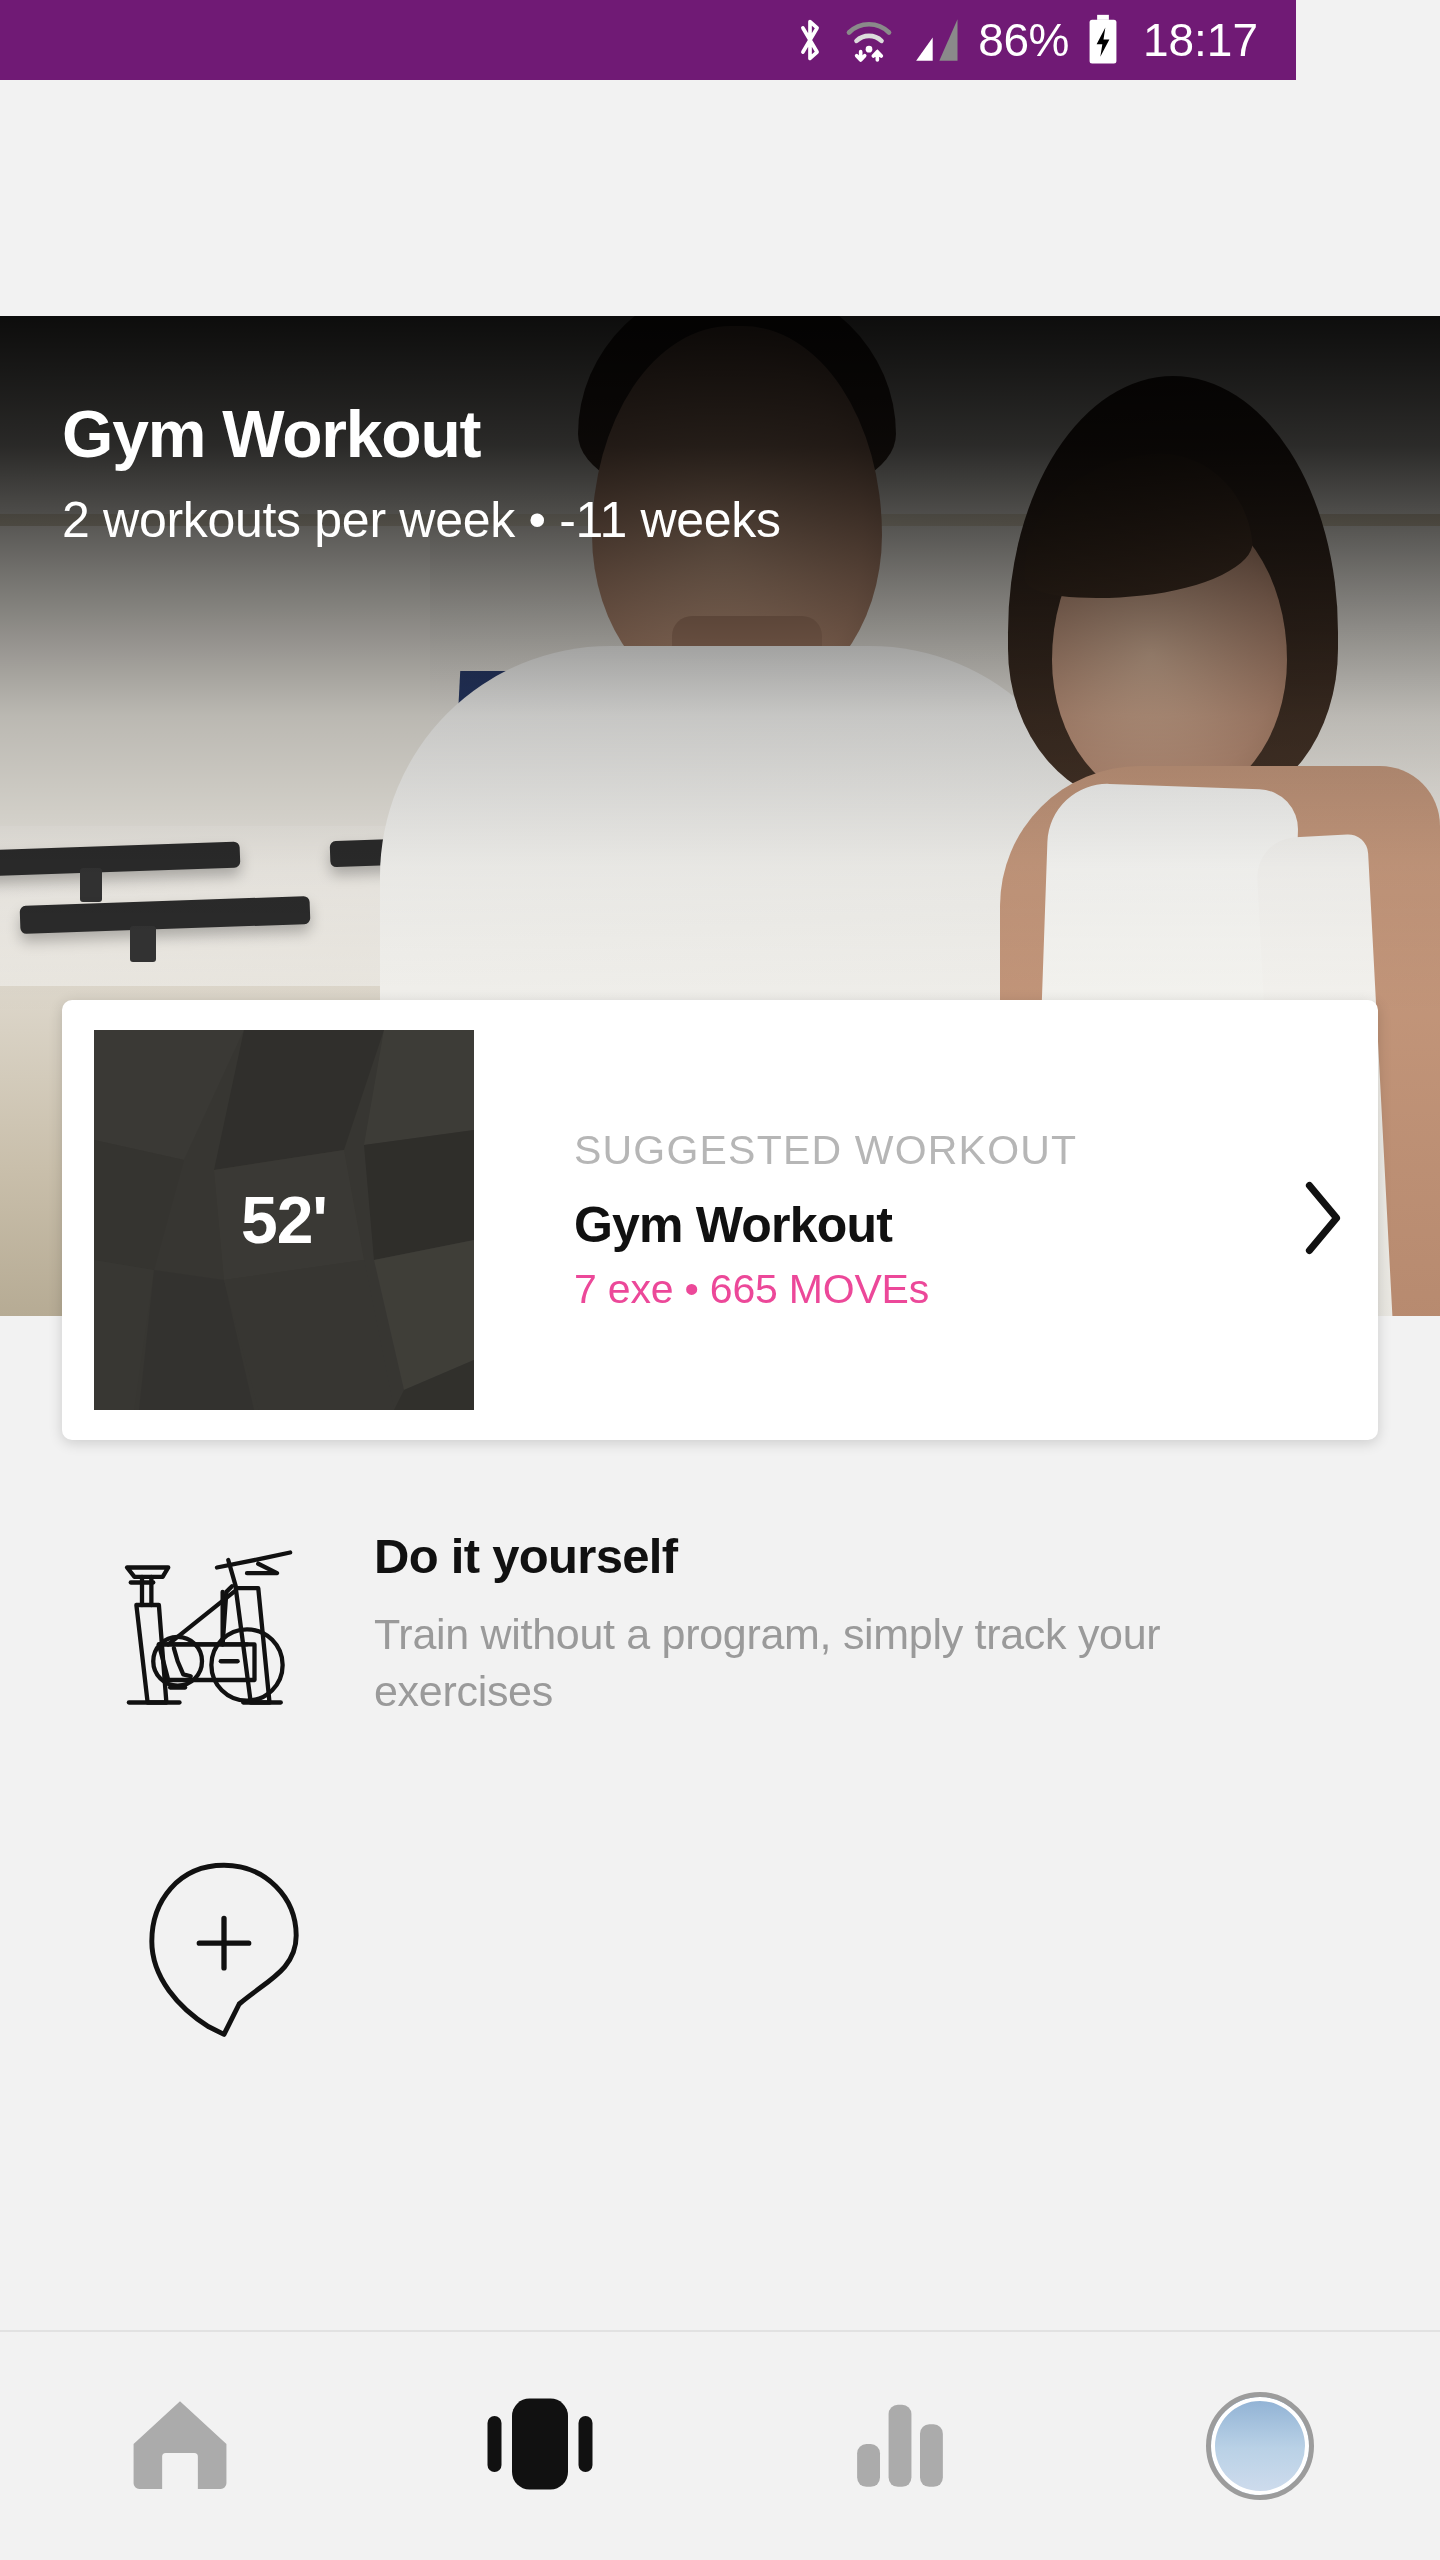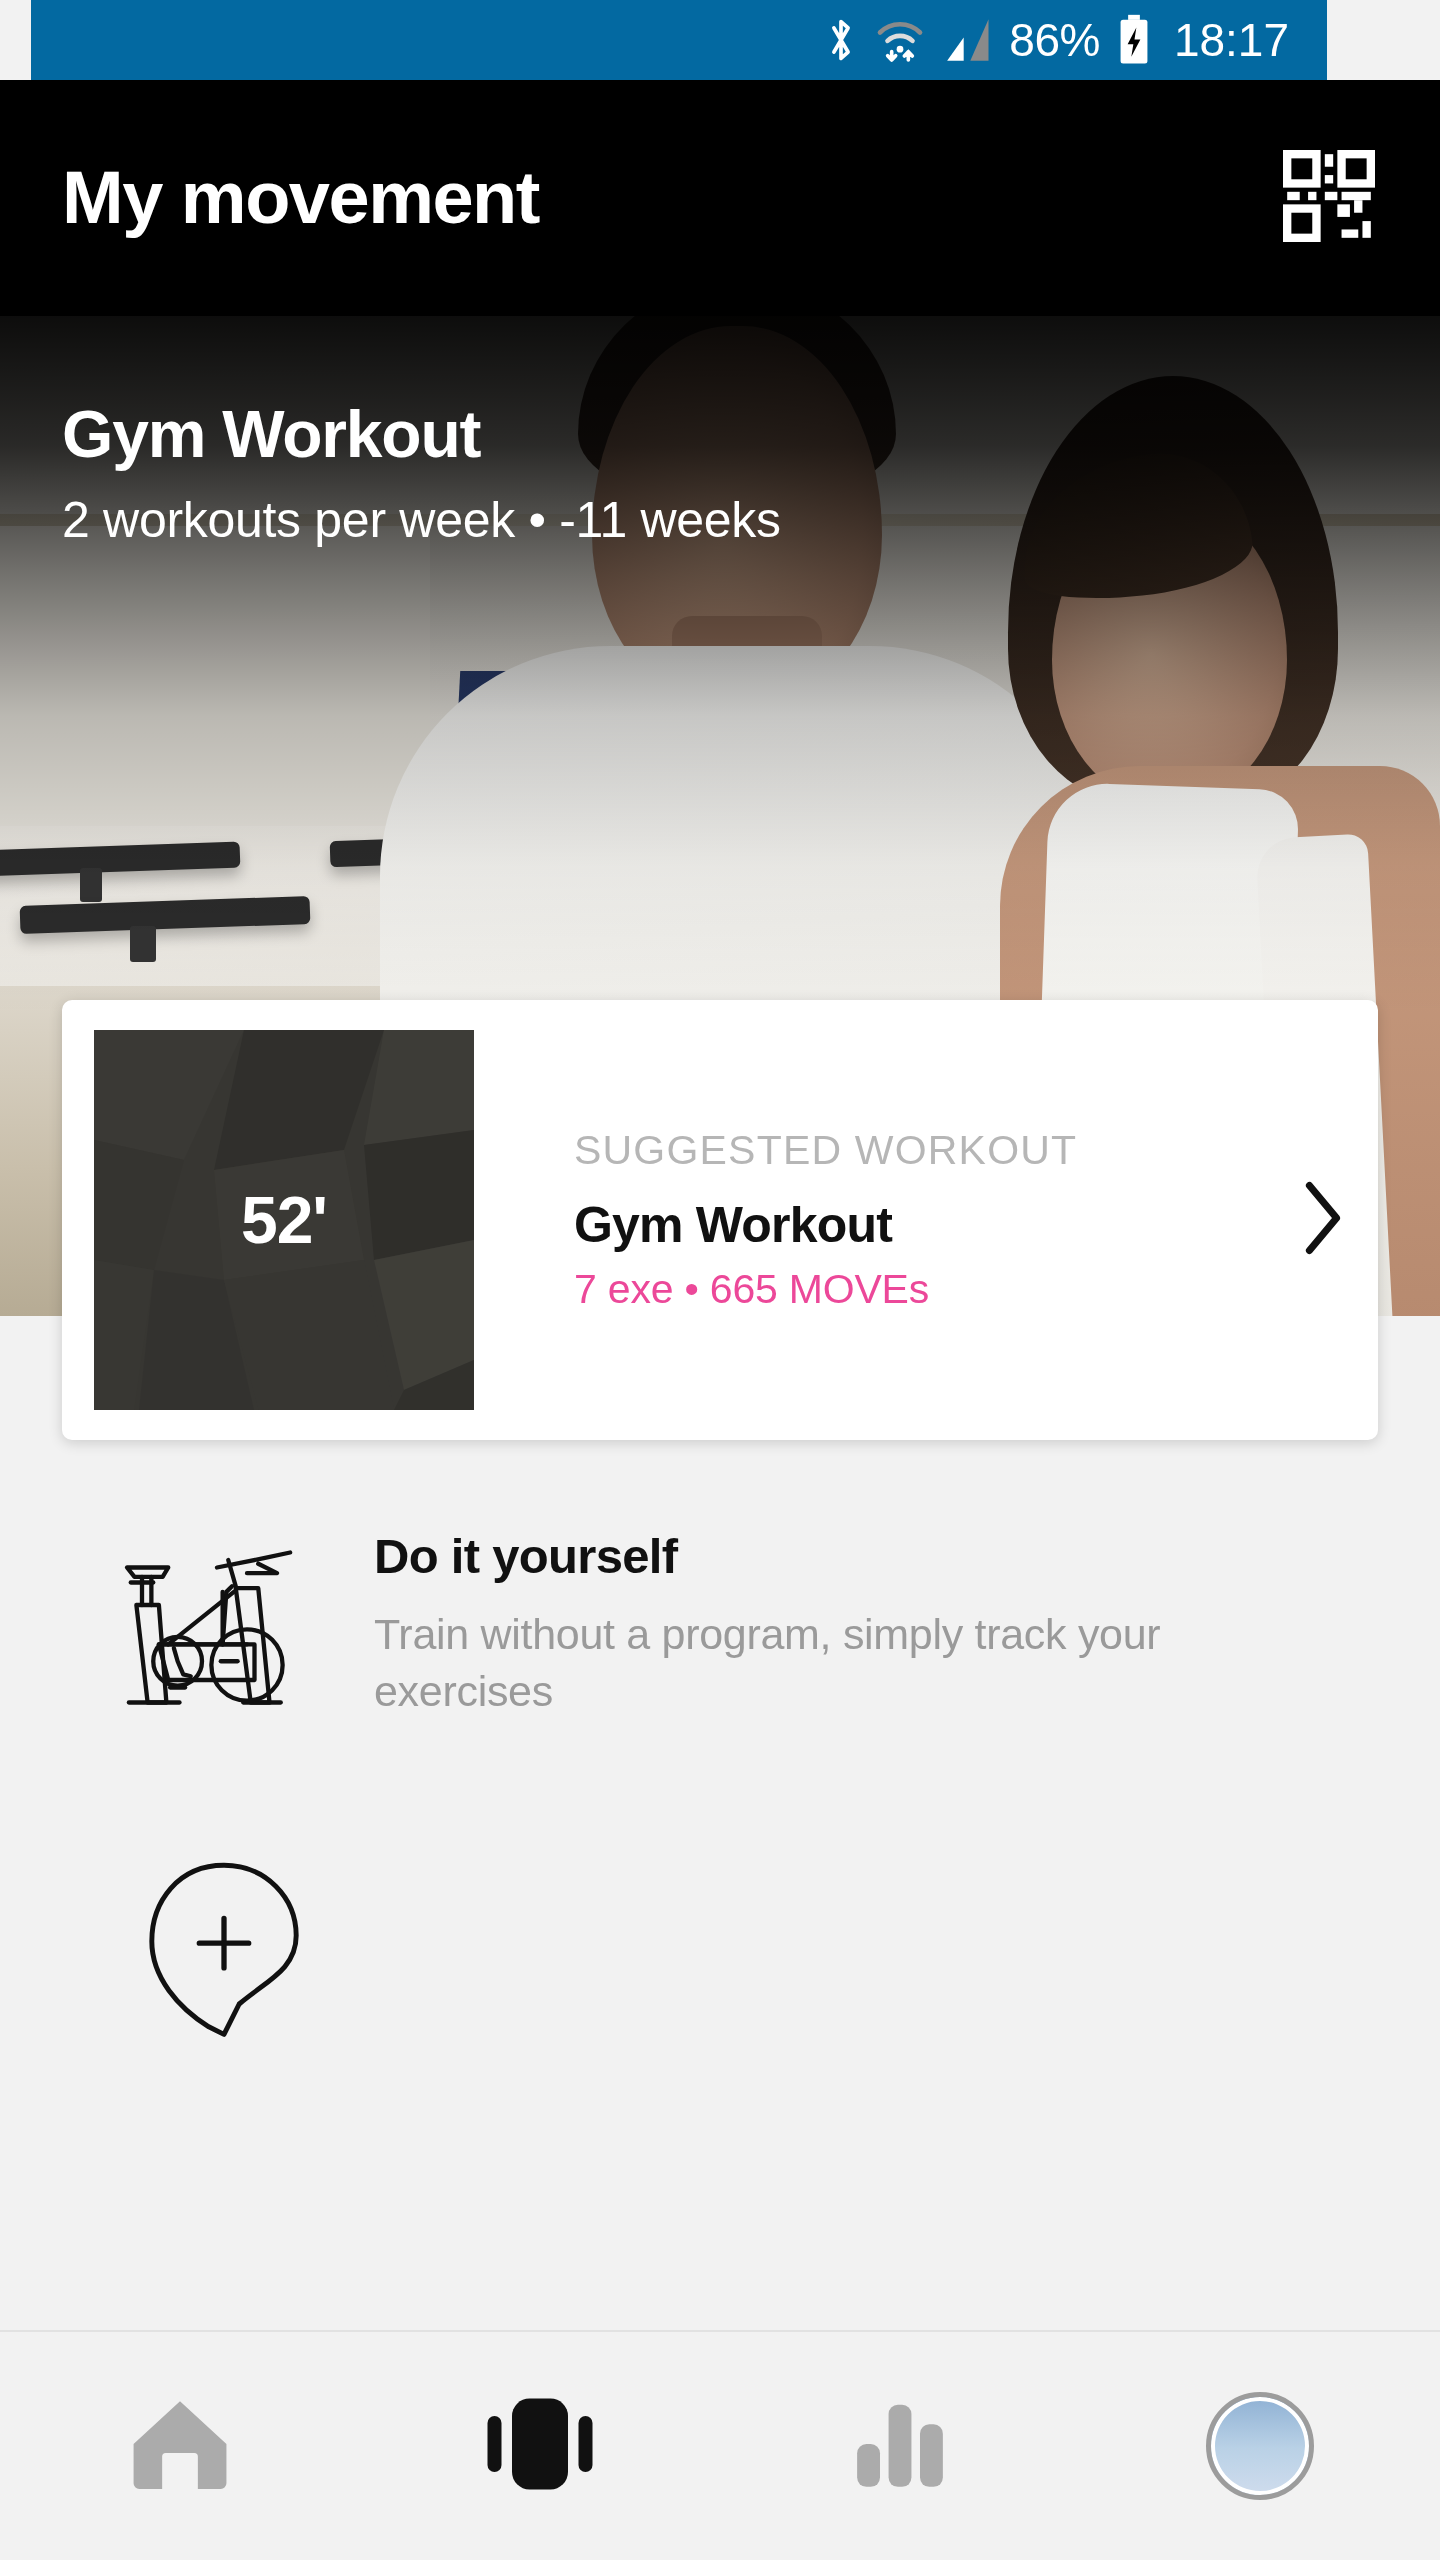--- a/index.html
+++ b/index.html
@@ -7,22 +7,22 @@
     width:1440px; height:2560px;
     background:#f2f2f2;
     font-family:"Liberation Sans", sans-serif;
     overflow:hidden;
   }
   .phone { position:relative; width:1440px; height:2560px; background:#f2f2f2; }
 
   
   .statusbar {
     position:absolute; top:0; left:0; width:1296px; height:80px;
-    background:#0369a1; display:flex; align-items:center; justify-content:flex-end;
-    padding-right:38px; gap:17px; z-index:40;margin-left:31px;
+    background:#701a75; display:flex; align-items:center; justify-content:flex-end;
+    padding-right:38px; gap:17px; z-index:40;
   }
   .sb-icon { display:flex; align-items:center; justify-content:center; }
   .sb-text { color:#fff; font-size:46px; font-weight:400; letter-spacing:-0.5px; line-height:1; }
   .sb-battery-wrap { display:flex; align-items:center; }
   .sb-clock { color:#fff; font-size:46px; font-weight:400; letter-spacing:0px; line-height:1; margin-left:6px; }
 
   
   .header {
     position:absolute; top:80px; left:0; width:1440px; height:236px;
     background:#000; z-index:35;
@@ -231,42 +231,20 @@
     <span class="sb-battery-wrap">
       <svg width="34" height="52" viewBox="0 0 20 31">
         <rect x="6.5" y="0.5" width="7" height="3" fill="#fff"></rect>
         <rect x="2" y="3.5" width="16" height="26" rx="1.5" fill="#fff"></rect>
         <path d="M11.4 8 L6.2 18 L9.6 18 L8.4 25.5 L13.8 15.2 L10.3 15.2 Z" fill="#000"></path>
       </svg>
     </span>
     <span class="sb-clock">18:17</span>
   </div>
 
-  <div class="header">
-    <div class="header-title">My movement</div>
-    <div class="qr-btn">
-      <span>
-      <svg width="92" height="92" viewBox="0 0 22 22">
-        <rect x="1" y="1" width="7" height="7" fill="none" stroke="#fff" stroke-width="2"></rect>
-        <rect x="14" y="1" width="7" height="7" fill="none" stroke="#fff" stroke-width="2"></rect>
-        <rect x="1" y="14" width="7" height="7" fill="none" stroke="#fff" stroke-width="2"></rect>
-        <rect x="10" y="1" width="2" height="3" fill="#fff"></rect>
-        <rect x="10" y="6" width="2" height="2" fill="#fff"></rect>
-        <rect x="10" y="10" width="3" height="2" fill="#fff"></rect>
-        <rect x="14" y="10" width="7" height="2" fill="#fff"></rect>
-        <rect x="17" y="12" width="2" height="3" fill="#fff"></rect>
-        <rect x="13" y="13" width="3" height="3" fill="#fff"></rect>
-        <rect x="19" y="17" width="2" height="4" fill="#fff"></rect>
-        <rect x="14" y="19" width="4" height="2" fill="#fff"></rect>
-        <rect x="1" y="10" width="3" height="2" fill="#fff"></rect>
-        <rect x="6" y="10" width="2" height="2" fill="#fff"></rect>
-      </svg>
-      </span>
-    </div>
-  </div>
 
   <div class="hero">
     <div class="hero-photo">
       <div class="gym-wall"></div>
       <div class="gym-ceilingline"></div>
       <div class="wall-panel" style="left:0;top:210px;width:430px;height:300px;"></div>
       <div class="blue-mat"></div>
 
       <div class="bench" style="left:-20px;top:530px;width:260px;height:26px;transform:rotate(-2deg);"></div>
       <div class="bench-leg" style="left:80px;top:552px;width:22px;height:34px;"></div>

